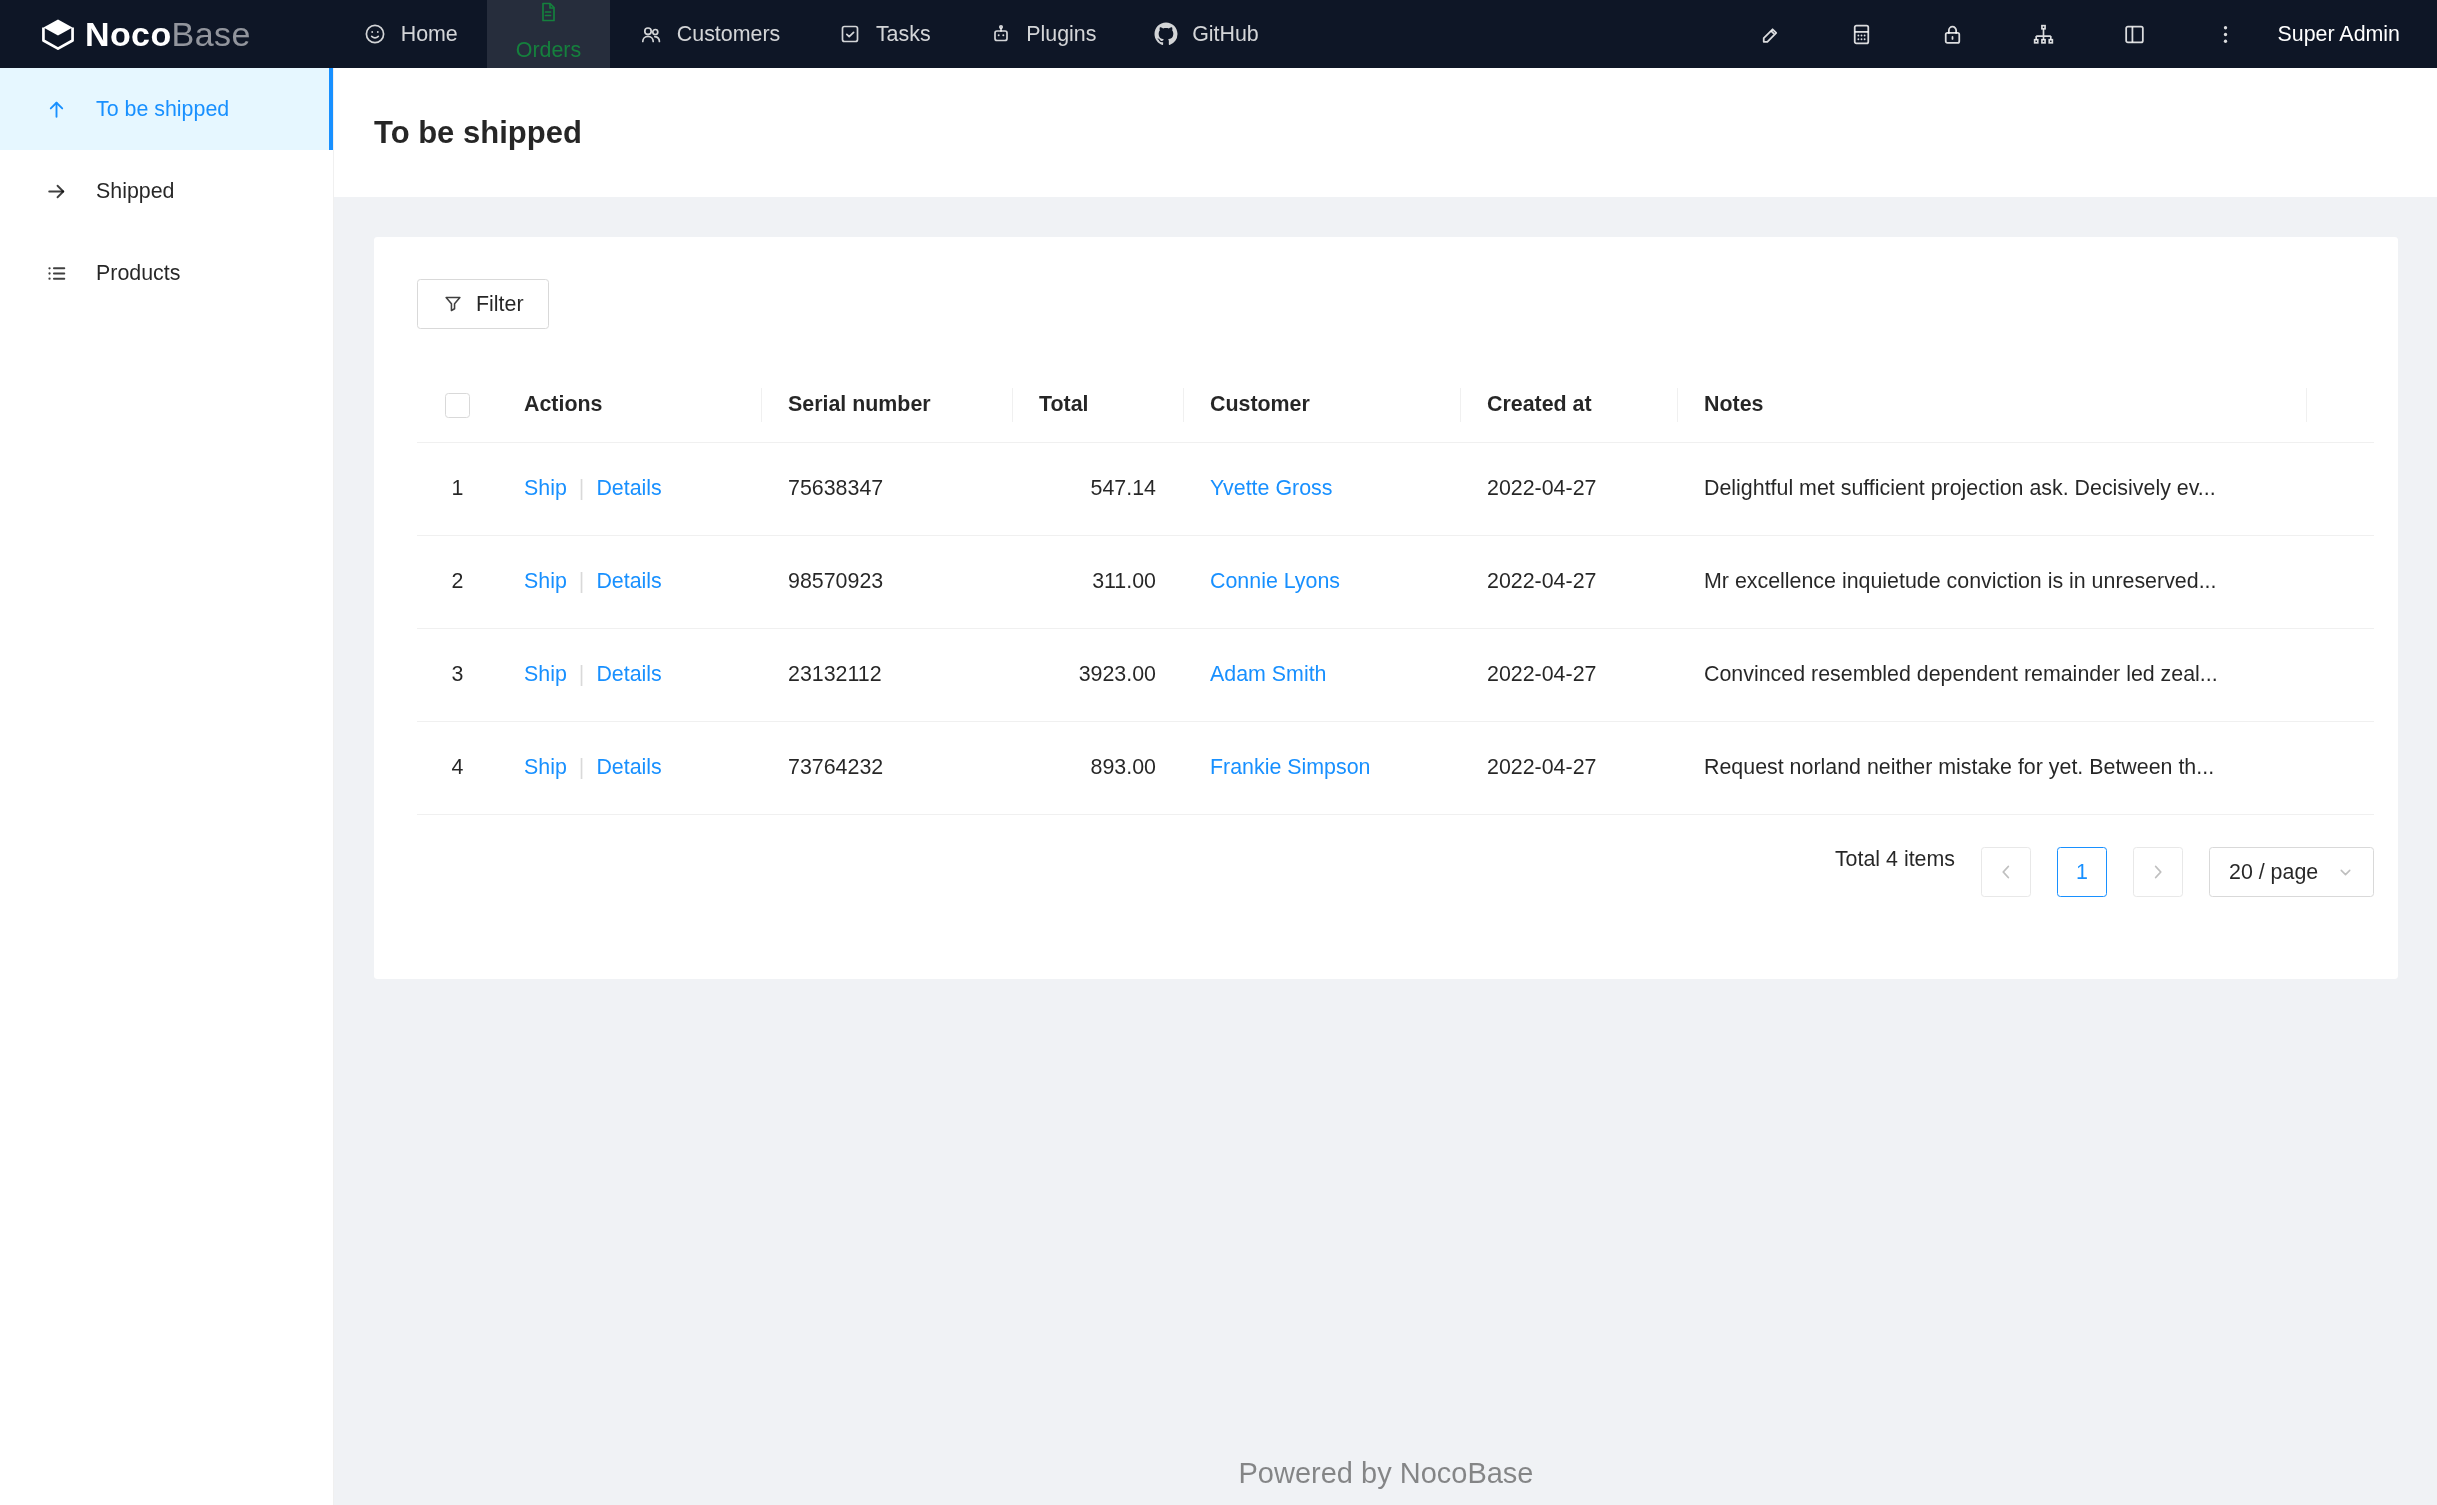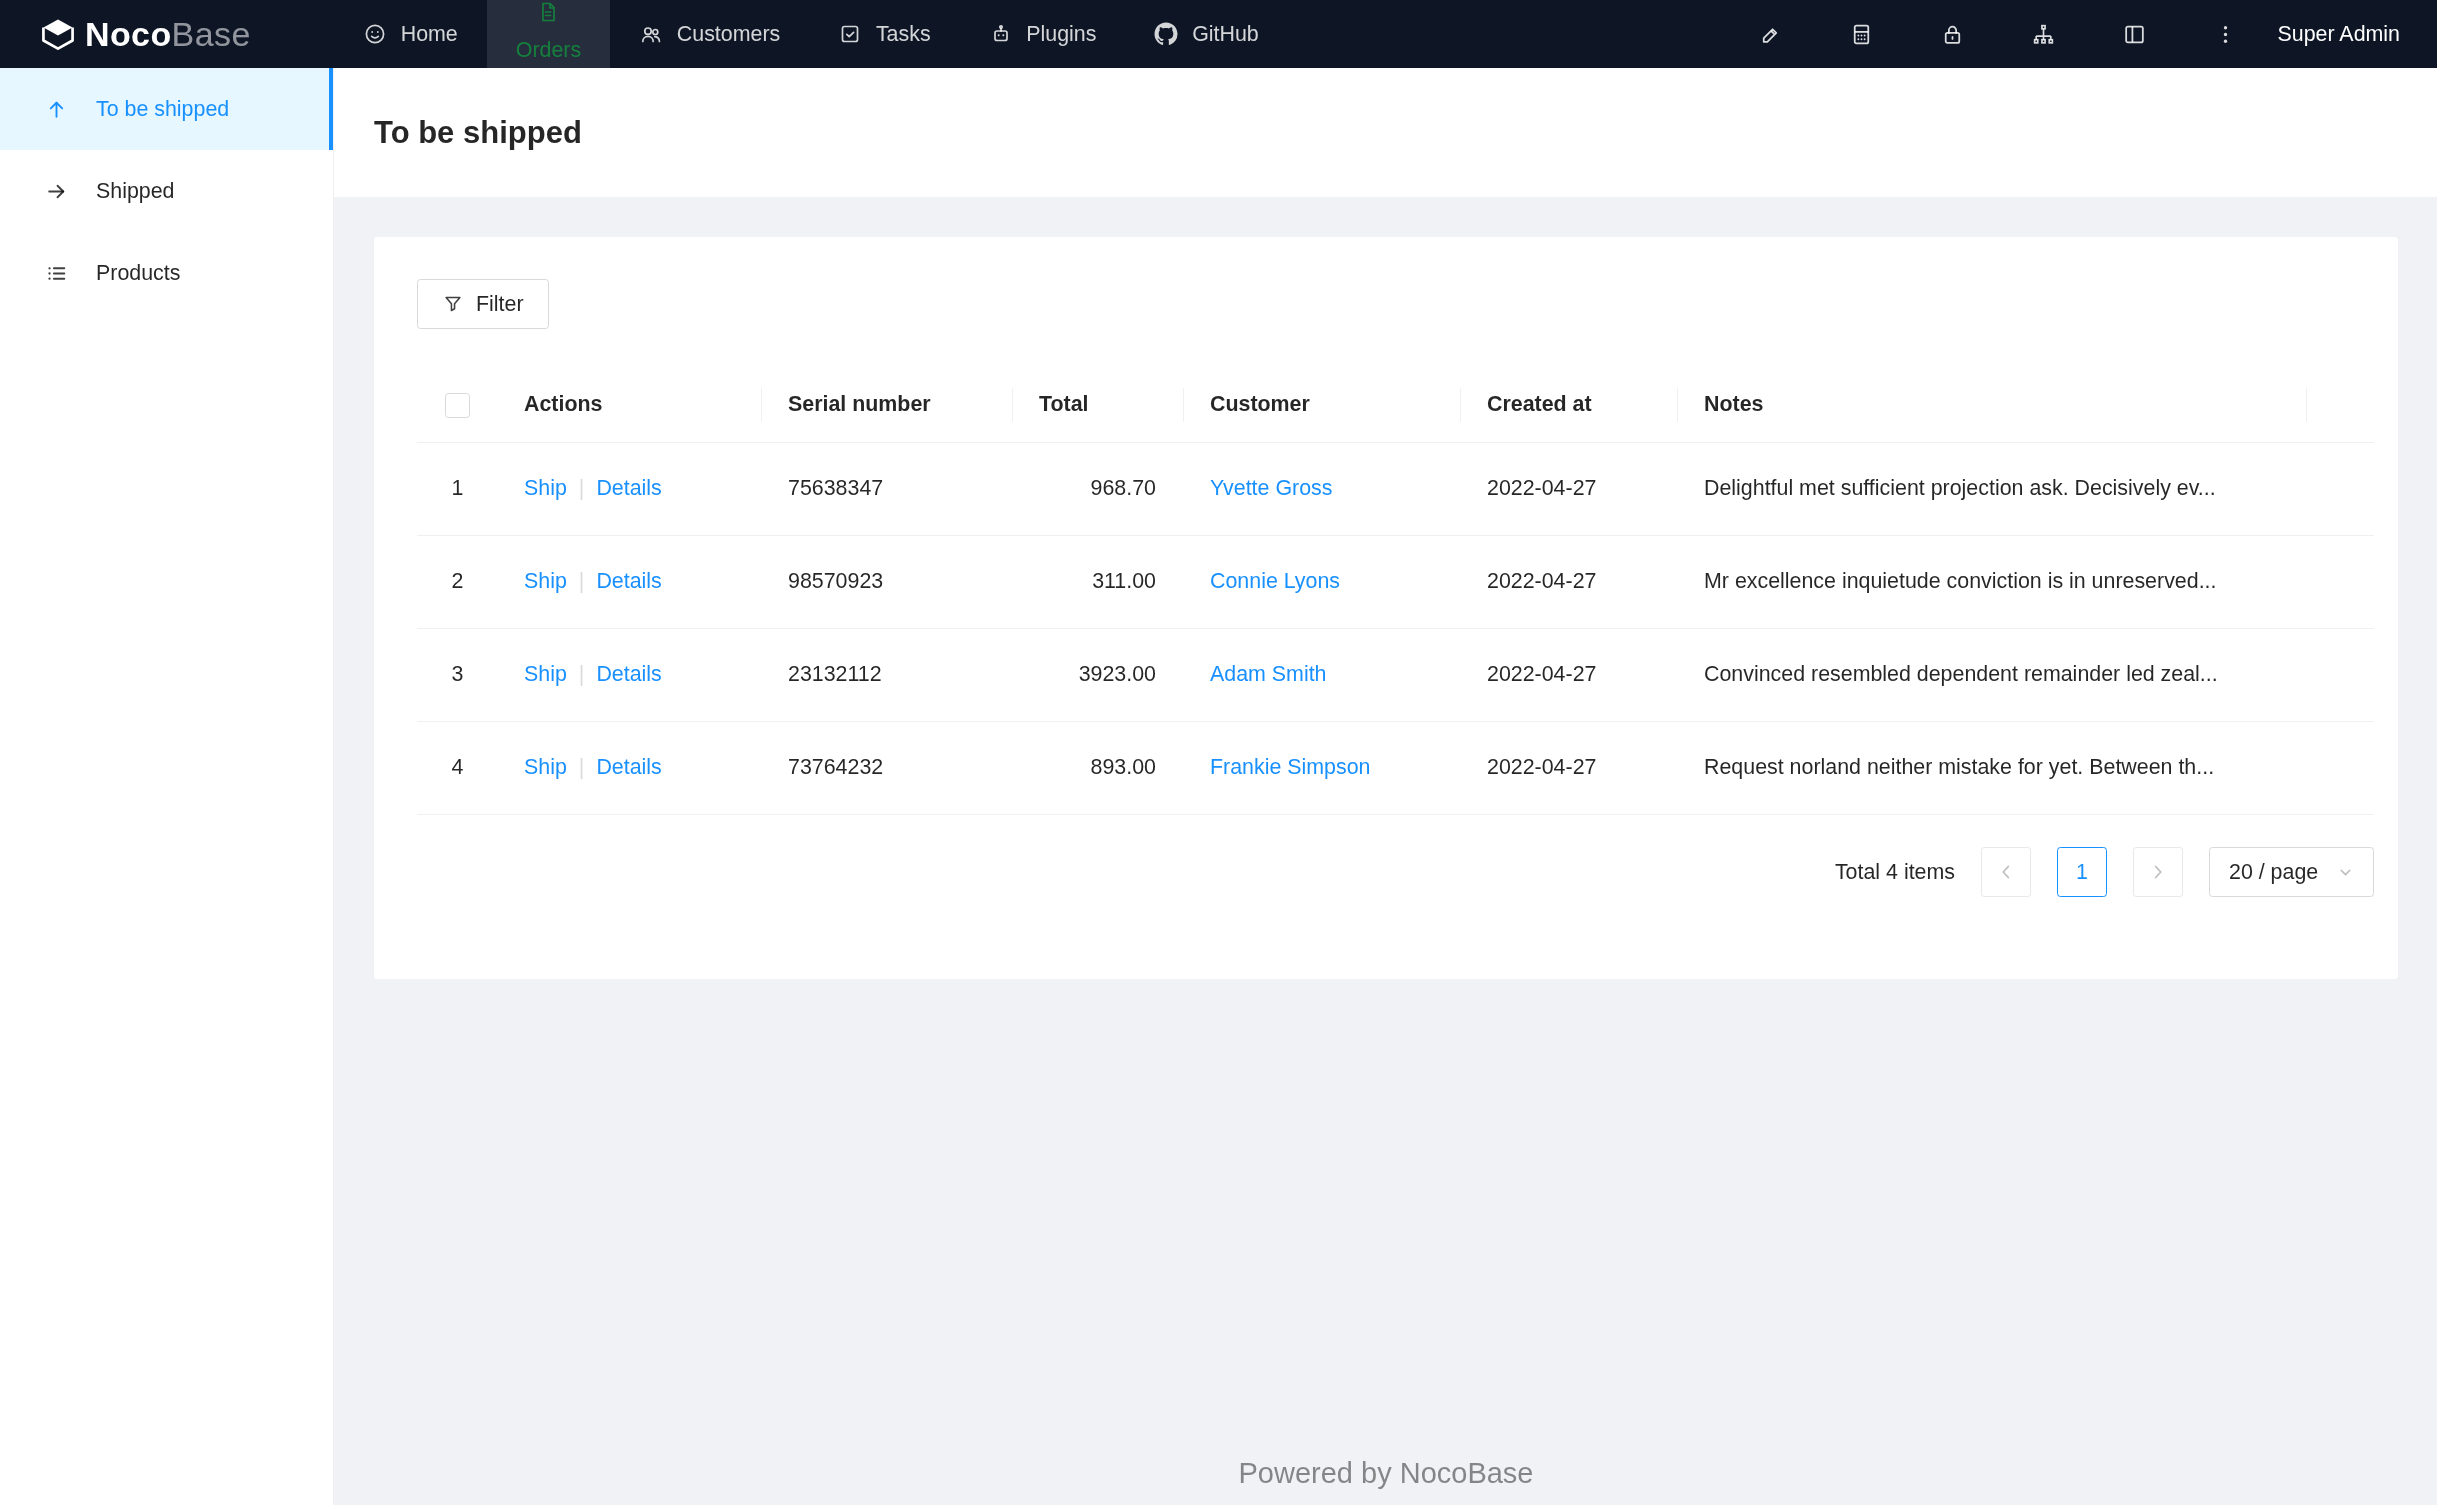--- a/index.html
+++ b/index.html
@@ -96,21 +96,21 @@
   td.col-total { text-align:right; padding-right:28px; }
   .checkbox {
     width:25px; height:25px; border:1.7px solid #d9d9d9; border-radius:3.4px;
     background:#fff; display:inline-block; vertical-align:middle; cursor:pointer;
   }
   a.link { color:#1890ff; text-decoration:none; cursor:pointer; }
   .action-sep { color:rgba(0,0,0,0.15); margin:0 12px; }
 
   
   .pagination {
-    display:flex; align-items:center; justify-content:flex-end; gap:26px;
+    display:flex; justify-content:flex-end; gap:26px;
     margin-top:32.5px; font-size:21.4px; color:rgba(0,0,0,0.85);
   }
   .page-btn {
     min-width:50px; height:50px; display:flex; align-items:center; justify-content:center;
     border-radius:3.4px; background:#fff; cursor:pointer;
   }
   .page-prev, .page-next { border:0.9px solid #e8e8e8; color:rgba(0,0,0,0.25); }
   .page-num { border:0.9px solid #1890ff; color:#1890ff; }
   .page-size {
     min-width:165px; height:50px; border:0.9px solid #d9d9d9; border-radius:3.4px;
@@ -336,21 +336,21 @@
             <th class="sep">Created at</th>
             <th class="sep">Notes</th>
             <th></th>
           </tr>
         </thead>
         <tbody>
           <tr>
             <td class="col-check">1</td>
             <td><a class="link">Ship</a><span class="action-sep">|</span><a class="link">Details</a></td>
             <td>75638347</td>
-            <td class="col-total">968.70</td>
+            <td class="col-total">547.14</td>
             <td><a class="link">Yvette Gross</a></td>
             <td>2022-04-27</td>
             <td>Delightful met sufficient projection ask. Decisively ev...</td>
             <td></td>
           </tr>
           <tr>
             <td class="col-check">2</td>
             <td><a class="link">Ship</a><span class="action-sep">|</span><a class="link">Details</a></td>
             <td>98570923</td>
             <td class="col-total">311.00</td>

